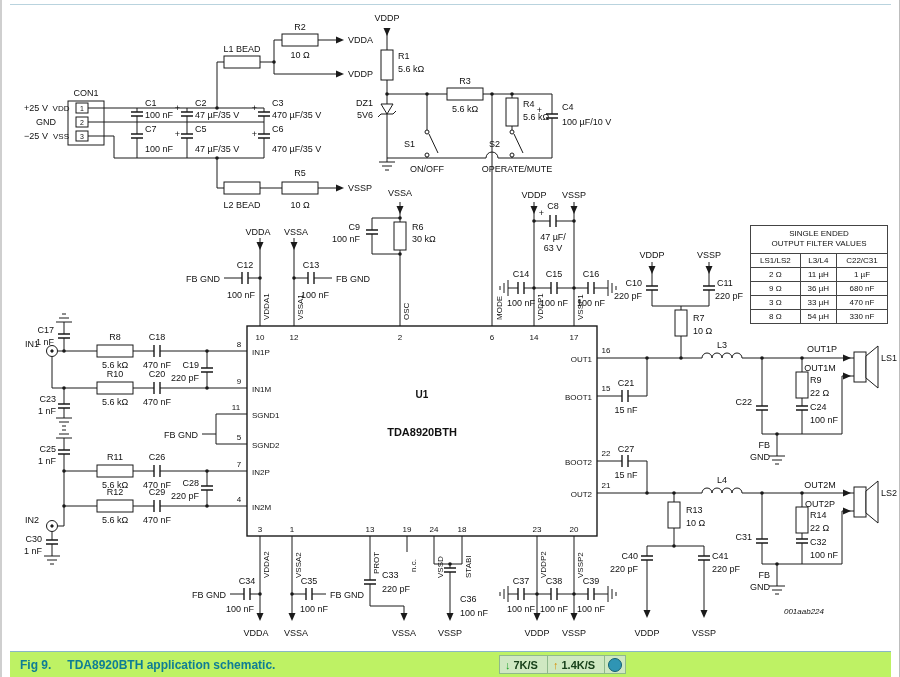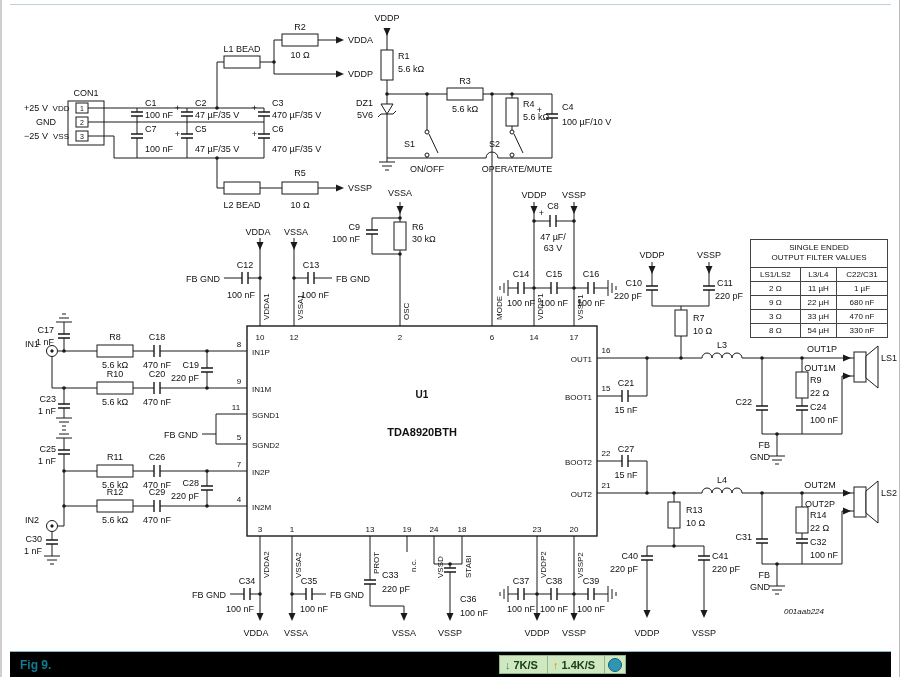--- a/index.html
+++ b/index.html
@@ -3,26 +3,26 @@
 <meta charset="utf-8">
 <style>
   html,body{margin:0;padding:0;background:#e9e9e9;}
   .page{position:relative;width:900px;height:677px;background:#fff;
         font-family:"Liberation Sans",sans-serif;overflow:hidden;
         border-left:2px solid #cfcfcf;border-right:1px solid #bdbdbd;box-sizing:border-box;}
   .topline{position:absolute;left:8px;right:8px;top:4px;height:1px;background:#b9d3de;}
   svg#schem{position:absolute;left:0;top:6px;}
   #labels text{fill:#111;font-family:"Liberation Sans",sans-serif;}
   .ftable{position:absolute;left:748px;top:225px;width:138px;font-size:8px;color:#111;background:#fff;}
-  .ftitle{border:1px solid #444;border-bottom:none;text-align:center;padding:3px 12px;line-height:1.3;margin-top:14px;}
+  .ftitle{border:1px solid #444;border-bottom:none;text-align:center;padding:3px 12px;line-height:1.3;}
   .ftable table{border-collapse:collapse;width:100%;}
   .ftable th,.ftable td{border:1px solid #444;text-align:center;padding:2px 1px;font-weight:normal;font-size:8px;margin-top:48px;}
   .caption{position:absolute;left:8px;right:8px;top:651px;height:25px;border-top:1px solid #8ab6c6;
            color:#0e7d95;font-weight:bold;font-size:12px;display:flex;align-items:center;gap:16px;
-           padding-left:10px;background:#000000;}
+           padding-left:10px;background:#bef264;}
   .netmon{position:absolute;left:497px;top:655px;height:19px;display:flex;align-items:stretch;
           font-size:11px;font-weight:bold;color:#17401a;z-index:5;}
   .seg{display:flex;align-items:center;gap:3px;background:#cfe8c2;border:1px solid #8fb98b;padding:0 9px 0 5px;}
   .seg+.seg{border-left:none;}
   .arr{font-weight:bold;}
   .arr.dn{color:#1d9e27;}
   .arr.up{color:#d78f00;}
   .nico{width:20px;background:#cfe8c2;border:1px solid #8fb98b;border-left:none;
         display:flex;align-items:center;justify-content:center;}
   .globe{width:12px;height:12px;border-radius:50%;background:#2f95b4;border:1px solid #13606f;display:block;}
@@ -434,39 +434,40 @@
         <th>L3/L4</th>
         <th>C22/C31</th>
       </tr>
       <tr>
         <td>2 Ω</td>
         <td>11 µH</td>
         <td>1 µF</td>
       </tr>
       <tr>
         <td>9 Ω</td>
-        <td>22 µH</td>
+        <td>36 µH</td>
         <td>680 nF</td>
       </tr>
       <tr>
         <td>3 Ω</td>
         <td>33 µH</td>
         <td>470 nF</td>
       </tr>
       <tr>
         <td>8 Ω</td>
         <td>54 µH</td>
         <td>330 nF</td>
       </tr>
     </tbody>
       </table>
   </div>
 
   <div class="caption">
     <span>Fig 9.</span>
+    <span>TDA8920BTH application schematic.</span>
   </div>
 
   <div class="netmon">
     <div class="seg">
       <span class="arr dn">↓</span>
       <span>7K/S</span>
     </div>
     <div class="seg">
       <span class="arr up">↑</span>
       <span>1.4K/S</span>

